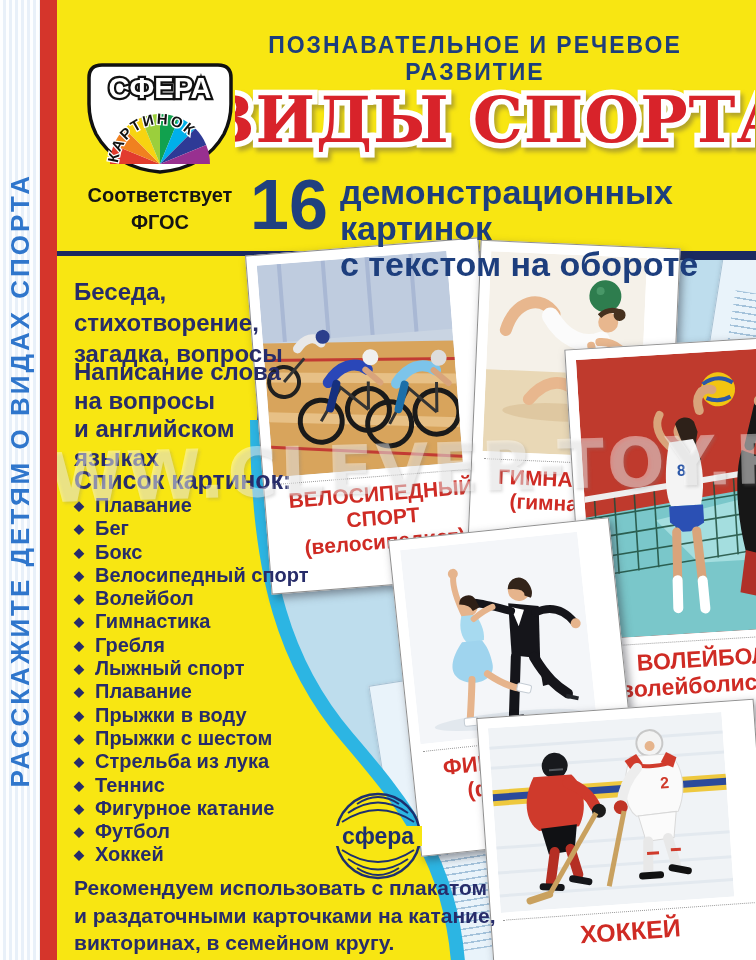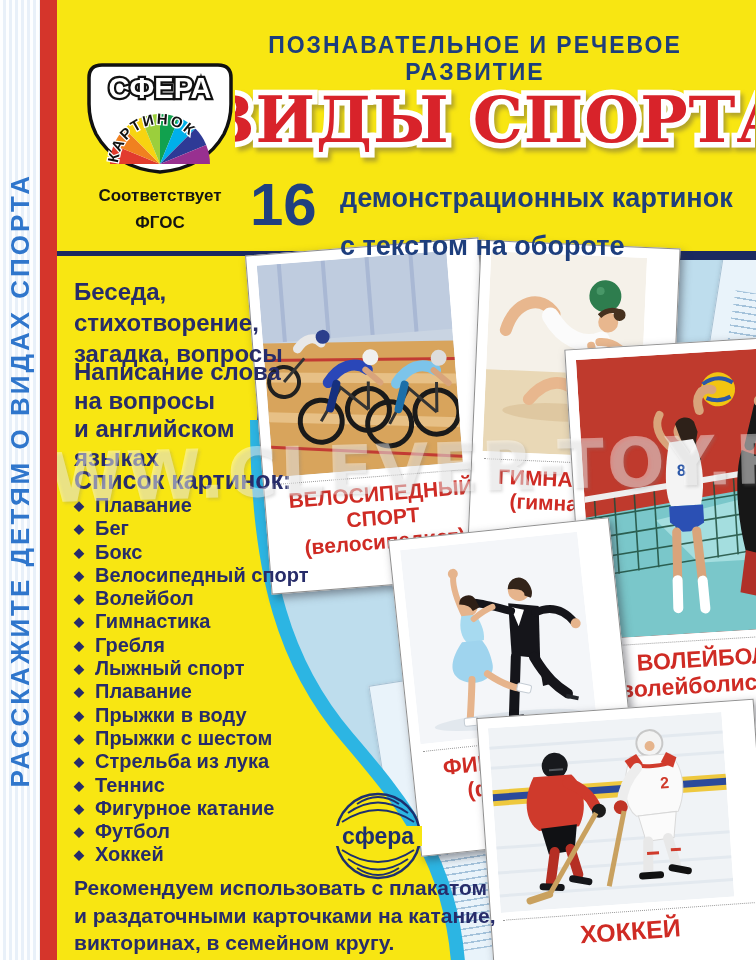--- a/index.html
+++ b/index.html
@@ -10,26 +10,26 @@
     background:repeating-linear-gradient(90deg,#fdfeff 0 3px,#e8f0f9 3px 6px);
     display:flex;align-items:center;justify-content:center;}
   .sidebar span{writing-mode:vertical-rl;transform:rotate(180deg);
     font-weight:bold;font-size:26px;letter-spacing:3px;color:#2f76cc;white-space:nowrap;}
   .red-stripe{position:absolute;left:40px;top:0;width:17px;height:960px;background:#d5352b;z-index:12;}
   
   .category{position:absolute;left:195px;top:32px;width:560px;text-align:center;z-index:9;
     font-weight:bold;font-size:23px;letter-spacing:2px;color:#1d3e7d;}
   .badge{position:absolute;left:86px;top:58px;z-index:9;}
   .fgos{position:absolute;left:70px;top:182px;width:180px;text-align:center;z-index:9;
-    font-weight:bold;font-size:17px;color:#141414;line-height:27px;}
+    font-weight:bold;font-size:20px;color:#141414;line-height:27px;}
   .title-svg{position:absolute;left:235px;top:72px;z-index:9;filter:drop-shadow(3px 4px 2px rgba(120,110,60,.55));}
-  .count{position:absolute;left:250px;top:164px;z-index:9;font-weight:bold;font-size:60px;
+  .count{position:absolute;left:250px;top:164px;z-index:9;font-weight:bold;font-size:70px;
     color:#20407f;line-height:82px;}
-  .count-lines{position:absolute;left:340px;top:174px;z-index:9;font-weight:bold;font-size:27px;
-    color:#1d3e7d;line-height:48px;}
+  .count-lines{position:absolute;left:340px;top:174px;z-index:9;font-weight:bold;font-size:34px;
+    color:#1d3e7d;line-height:36px;}
   .divider{position:absolute;left:57px;top:251px;width:699px;height:6px;background:#1b2a60;z-index:1;}
   
   .panel{position:absolute;left:257px;top:255px;width:499px;height:705px;z-index:2;
     background:#bedded;border-left:3px solid #2a3a74;border-top:5px solid #1b2a60;
     border-top-left-radius:26px;overflow:hidden;}
   .back{position:absolute;background:#e9f3fa;border:1px solid #a8c2d4;box-shadow:1px 2px 5px rgba(70,90,110,.35);}
   .back .lines{position:absolute;left:10%;top:8%;right:8%;bottom:8%;
     background:repeating-linear-gradient(0deg,rgba(80,135,180,.45) 0 1.5px,transparent 1.5px 7px);}
   .back .frag{position:absolute;font-weight:bold;font-size:14px;color:#54739c;letter-spacing:1px;background:#e9f3fa;padding:0 3px;}
   

